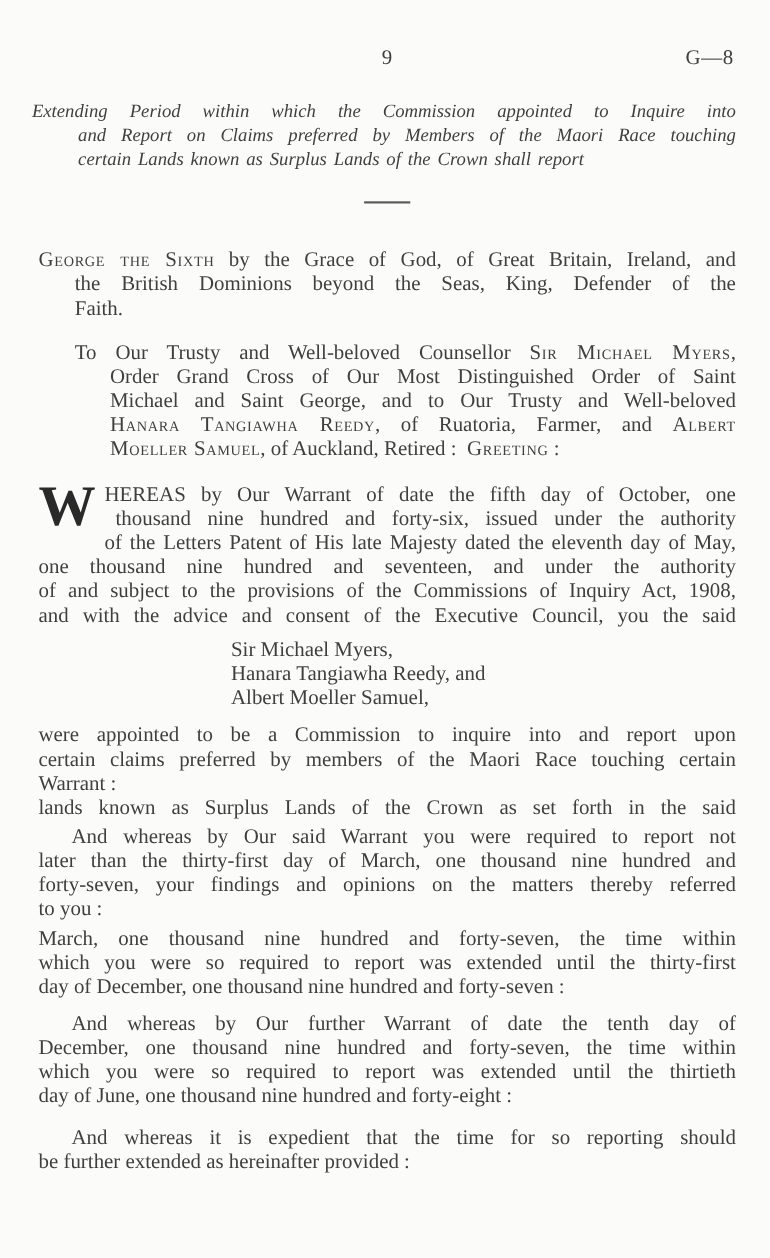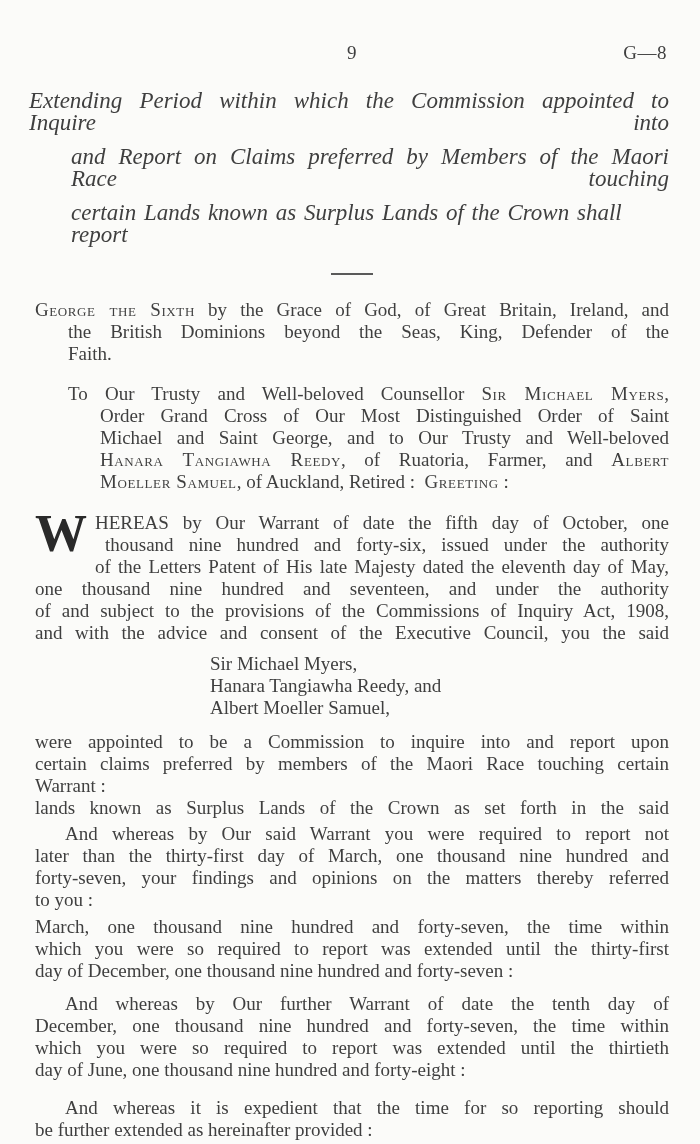--- a/index.html
+++ b/index.html
@@ -31,37 +31,37 @@
   }
   .doc-ref {
     position: absolute; right: 2px; top: 0;
     letter-spacing: 0.5px;
   }
 
   .line { line-height: 22px; font-size: 19px; }
   .just { text-align: justify; text-align-last: justify; }
 
   .title { margin-top: 26px; margin-left: -6px; font-style: italic; }
-  .title .line { font-size: 23px; word-spacing: 2px; }
-  .title .i40 { padding-left: 42px; margin-top: 12px; }
+  .title .line { font-size: 17px; word-spacing: 2px; }
+  .title .i40 { padding-left: 42px; }
 
   .rule {
     width: 42px; height: 2px;
     background: #5a5a5a;
     margin: 27px auto 0 auto;
   }
 
   .sc { font-variant: small-caps; letter-spacing: 0.6px; }
 
   .i33 { padding-left: 33px; }
   .i65 { padding-left: 65px; }
   .ti10 { text-indent: 10px; }
   .ind { text-indent: 30px; }
 
-  .royal   { margin-top: 24px; }
+  .royal   { margin-top: 41px; }
   .addr    { margin-top: 18px; }
   .whereas { margin-top: 19px; }
   .names   { margin-top: 9px; padding-left: 175px; }
   .appoint { margin-top: 12px; }
   .aw1 { margin-top: 4px; }
   .aw2 { margin-top: 5px; }
   .aw3 { margin-top: 11px; }
   .aw4 { margin-top: 16px; }
 
   .dropcap {

